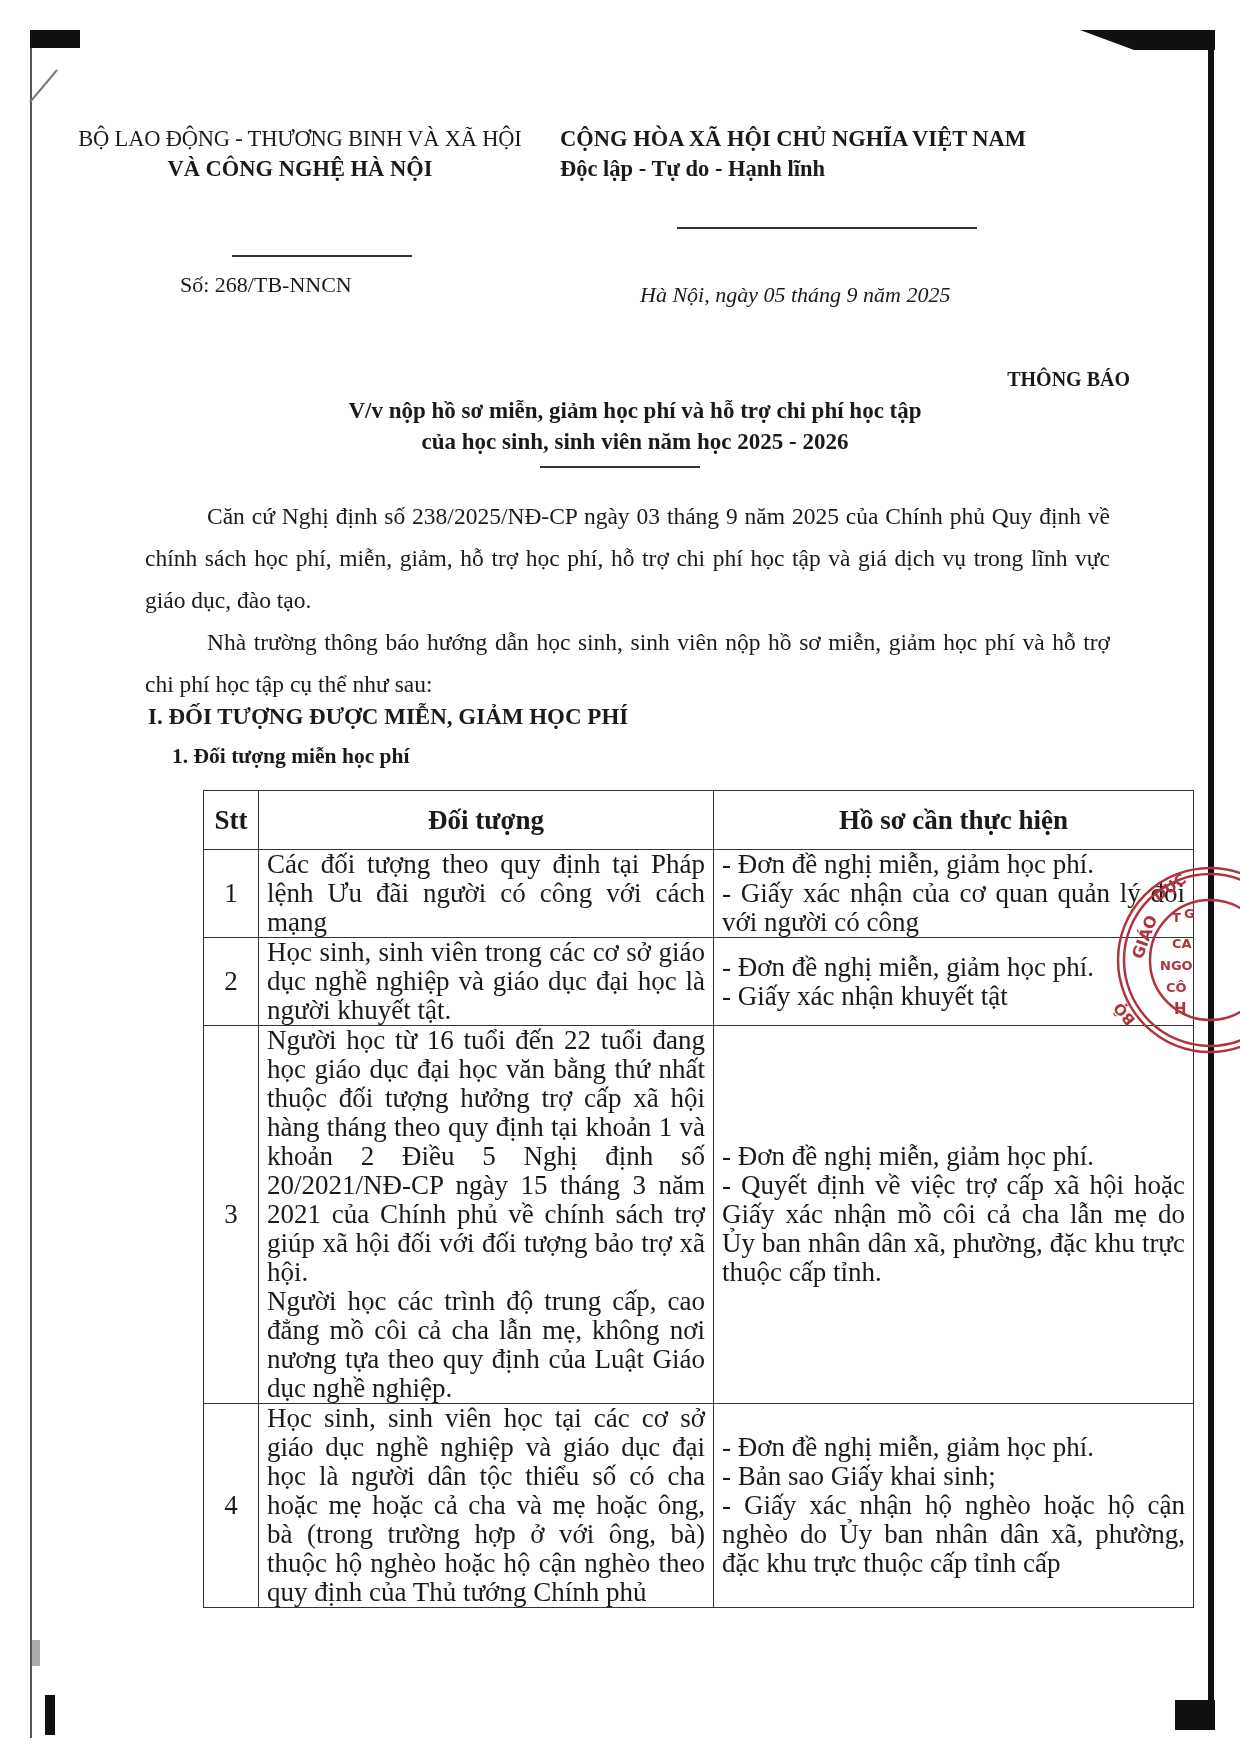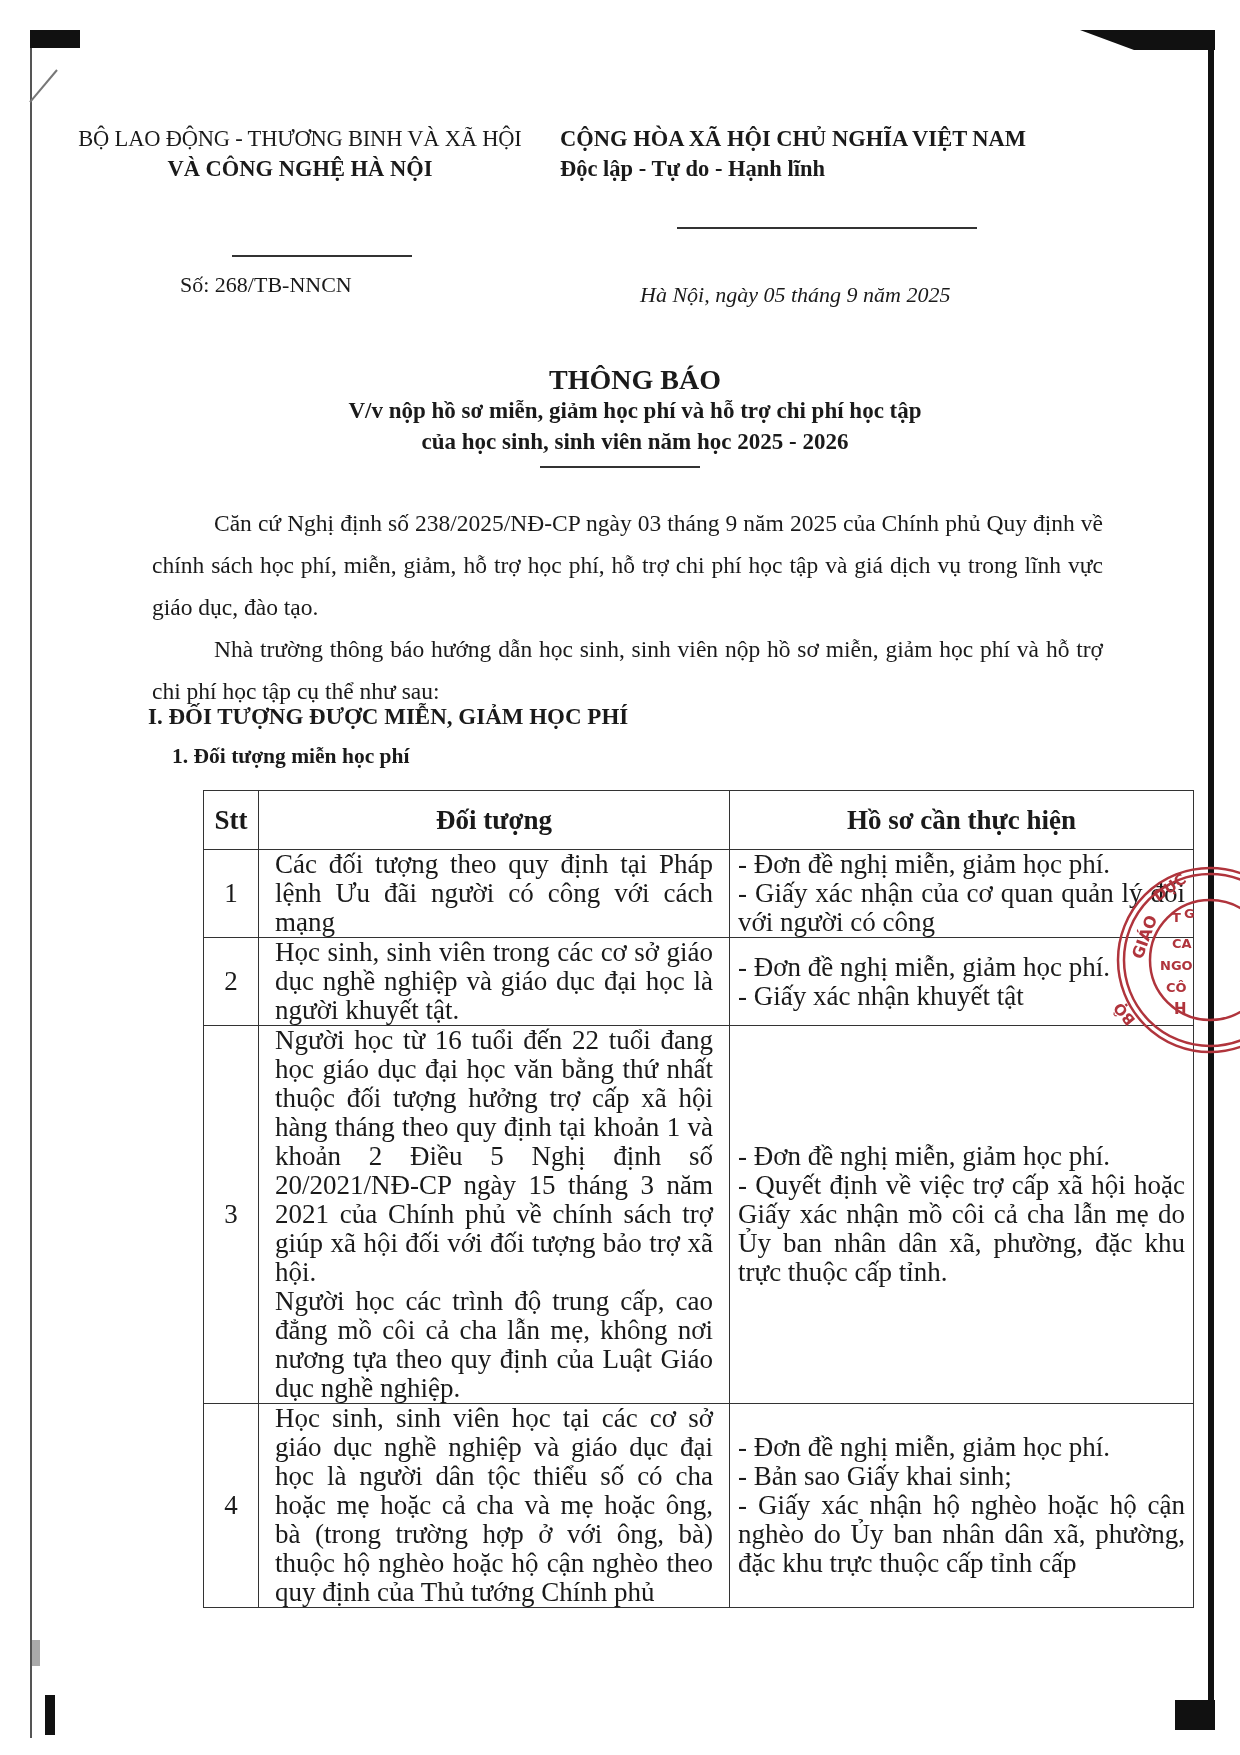--- a/index.html
+++ b/index.html
@@ -8,31 +8,31 @@
   .abs{position:absolute;}
   .hdr-left{left:40px;top:124px;width:520px;text-align:center;font-size:22.5px;line-height:30px;}
   .hdr-left .ministry{font-weight:normal;letter-spacing:-0.2px;}
   .hdr-left .school{font-weight:bold;}
   .underline-left{left:232px;top:255px;width:180px;height:1.5px;background:#333;}
   .hdr-right{left:560px;top:124px;width:560px;text-align:left;font-size:22.5px;line-height:30px;font-weight:bold;}
   .underline-right{left:677px;top:227px;width:300px;height:1.5px;background:#333;}
   .so{left:180px;top:272px;font-size:22px;}
   .date{left:640px;top:282px;font-size:22px;font-style:italic;}
   .title-block{left:140px;top:364px;width:990px;text-align:center;font-weight:bold;font-size:23px;line-height:31px;}
-  .title-block .t{font-size:28px;}
+  .title-block .t{font-size:20px;text-align:right;}
   .underline-title{left:540px;top:466px;width:160px;height:1.5px;background:#333;}
   .para{left:140px;width:975px;font-size:23.5px;line-height:42px;text-align:justify;}
-  .para p{margin:12px;text-indent:62px;}
+  .para p{margin:5px;text-indent:62px;}
   .sec{left:148px;top:704px;font-size:23px;font-weight:bold;font-family:Liberation Serif, serif;}
   .subsec{left:172px;top:744px;font-size:21.5px;font-weight:bold;}
   table.t1{position:absolute;left:203px;top:790px;width:991px;border-collapse:collapse;font-size:27px;line-height:29px;}
   table.t1 th, table.t1 td{border:1.5px solid #333;vertical-align:middle;}
   table.t1 th{font-weight:bold;height:56px;text-align:center;}
   table.t1 td.stt{text-align:center;width:52px;}
-  table.t1 td.doi{width:438px;padding:0 16px;text-align:justify;text-align-last:left;}
+  table.t1 td.doi{width:438px;padding:0 8px;text-align:justify;text-align-last:left;}
   table.t1 td.hs{padding:0 8px;text-align:justify;text-align-last:left;}
   .hs-line{display:block;}
   .stamp{left:1090px;top:860px;width:180px;height:200px;}
   .mark{position:absolute;}
 </style>
 </head>
 <body>
 
 <div class="scan-edge" style="left:30px;top:30px;width:50px;height:18px;"></div>
 <div class="scan-edge" style="left:1080px;top:30px;width:135px;height:20px;clip-path:polygon(0 0,100% 0,100% 100%,40% 100%);"></div>

